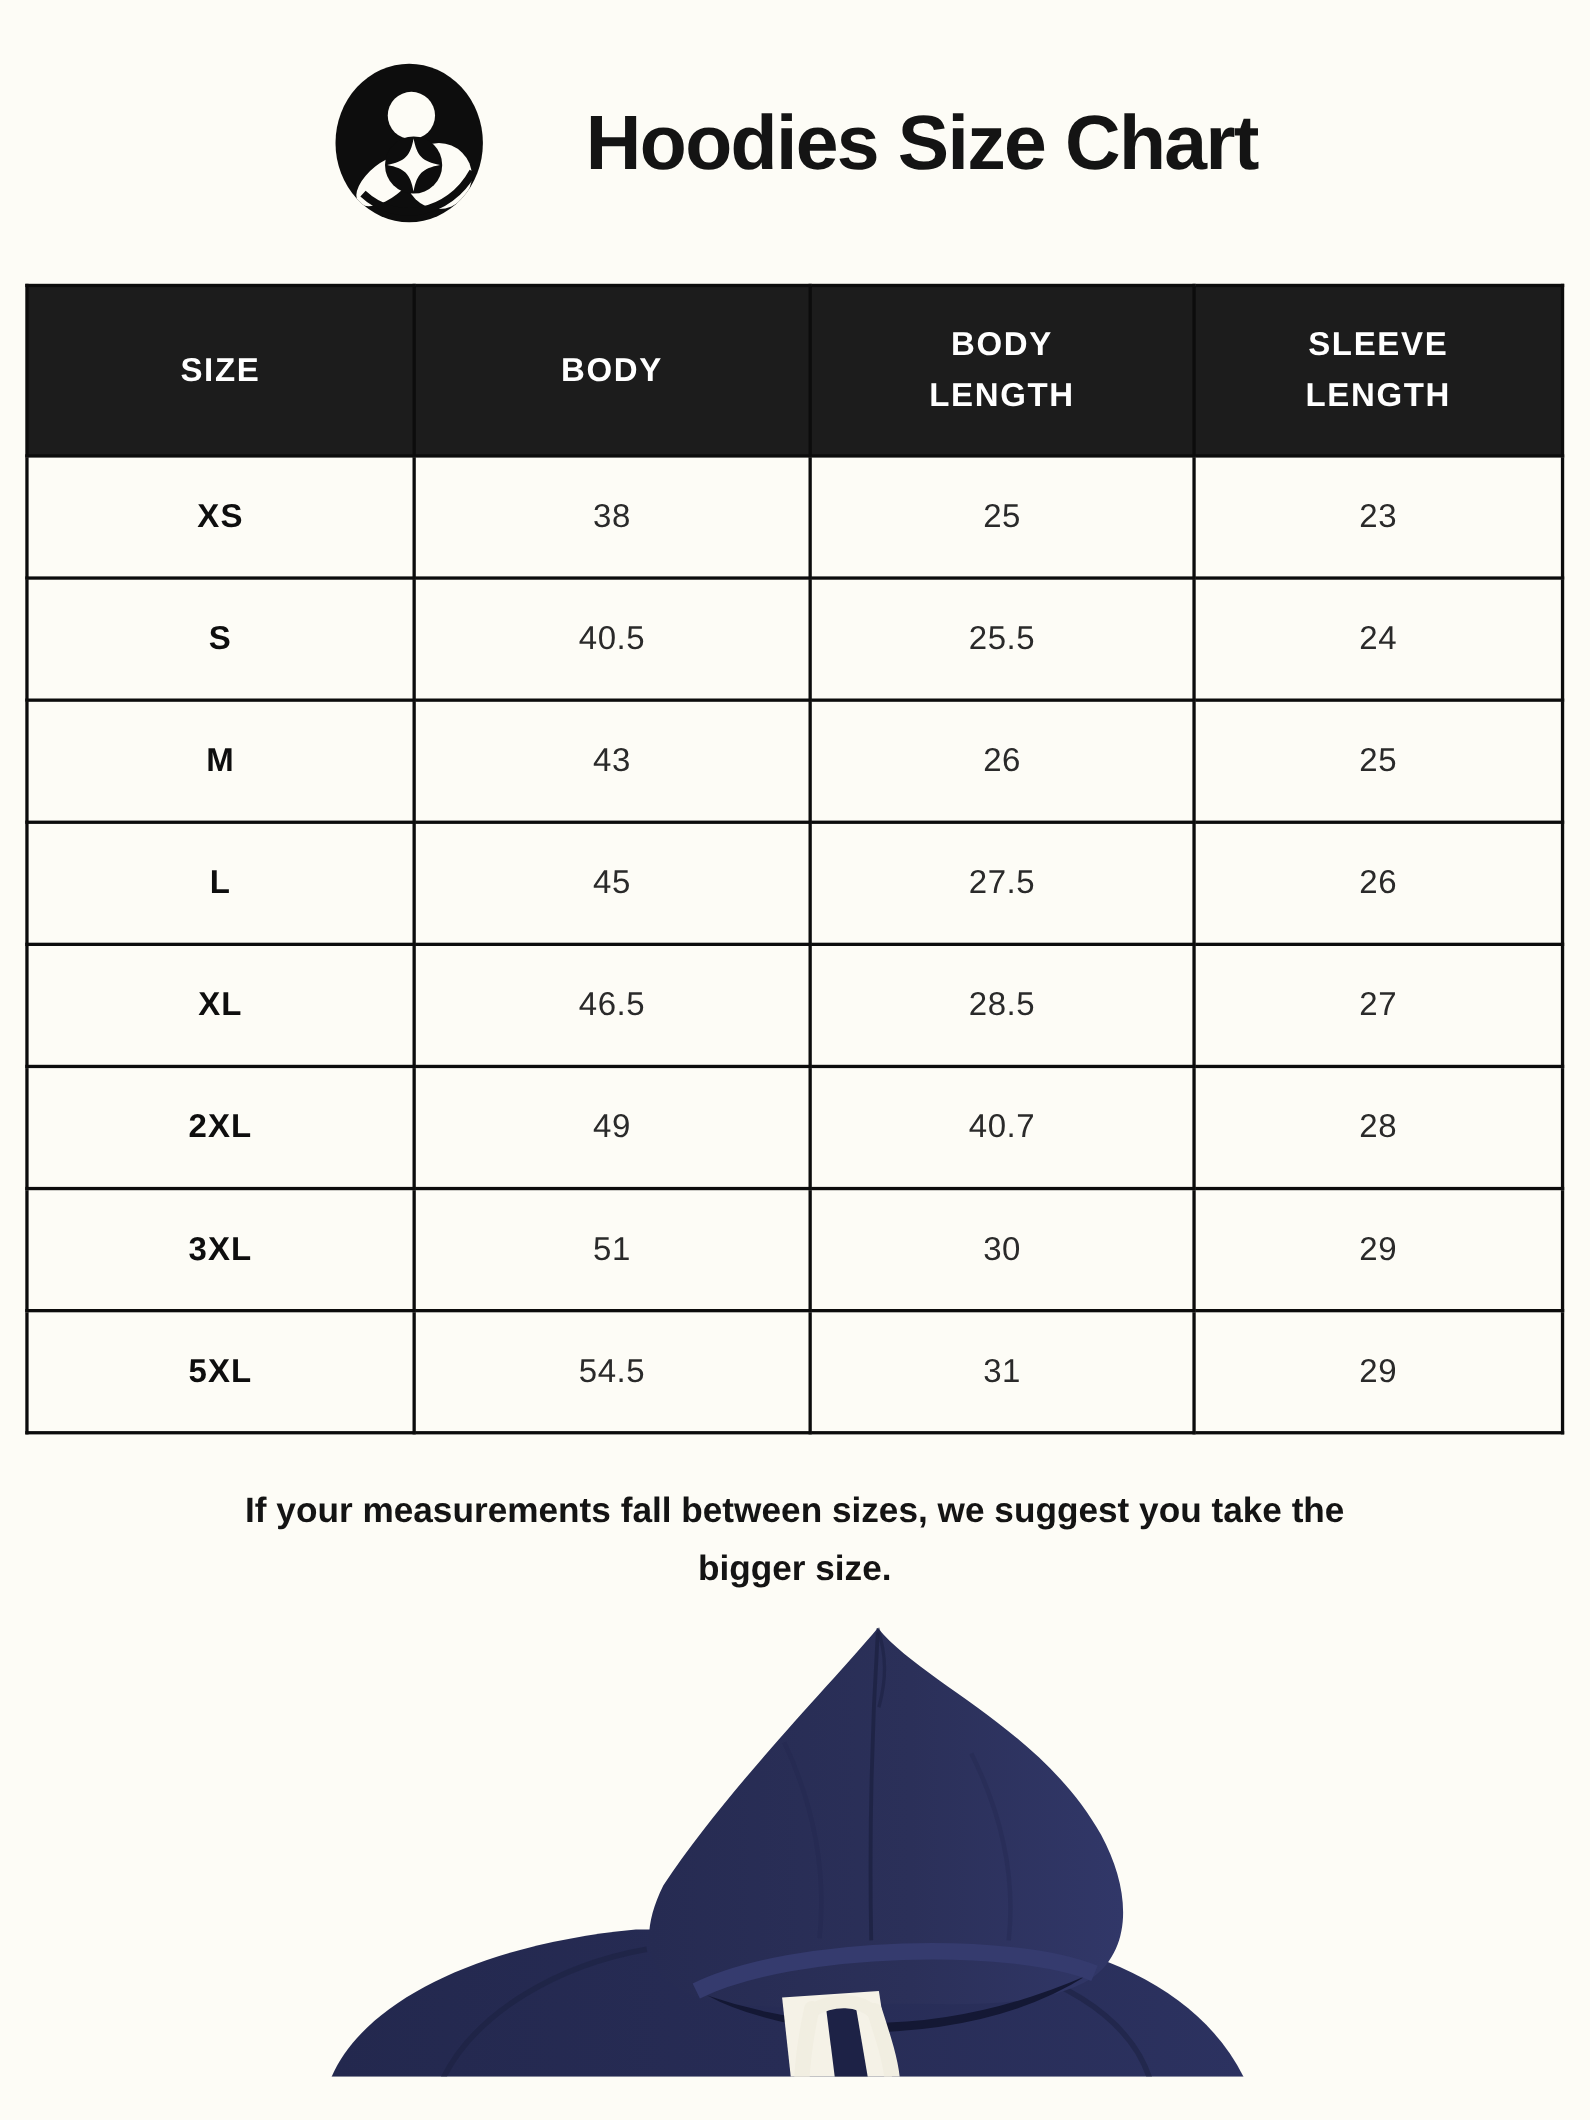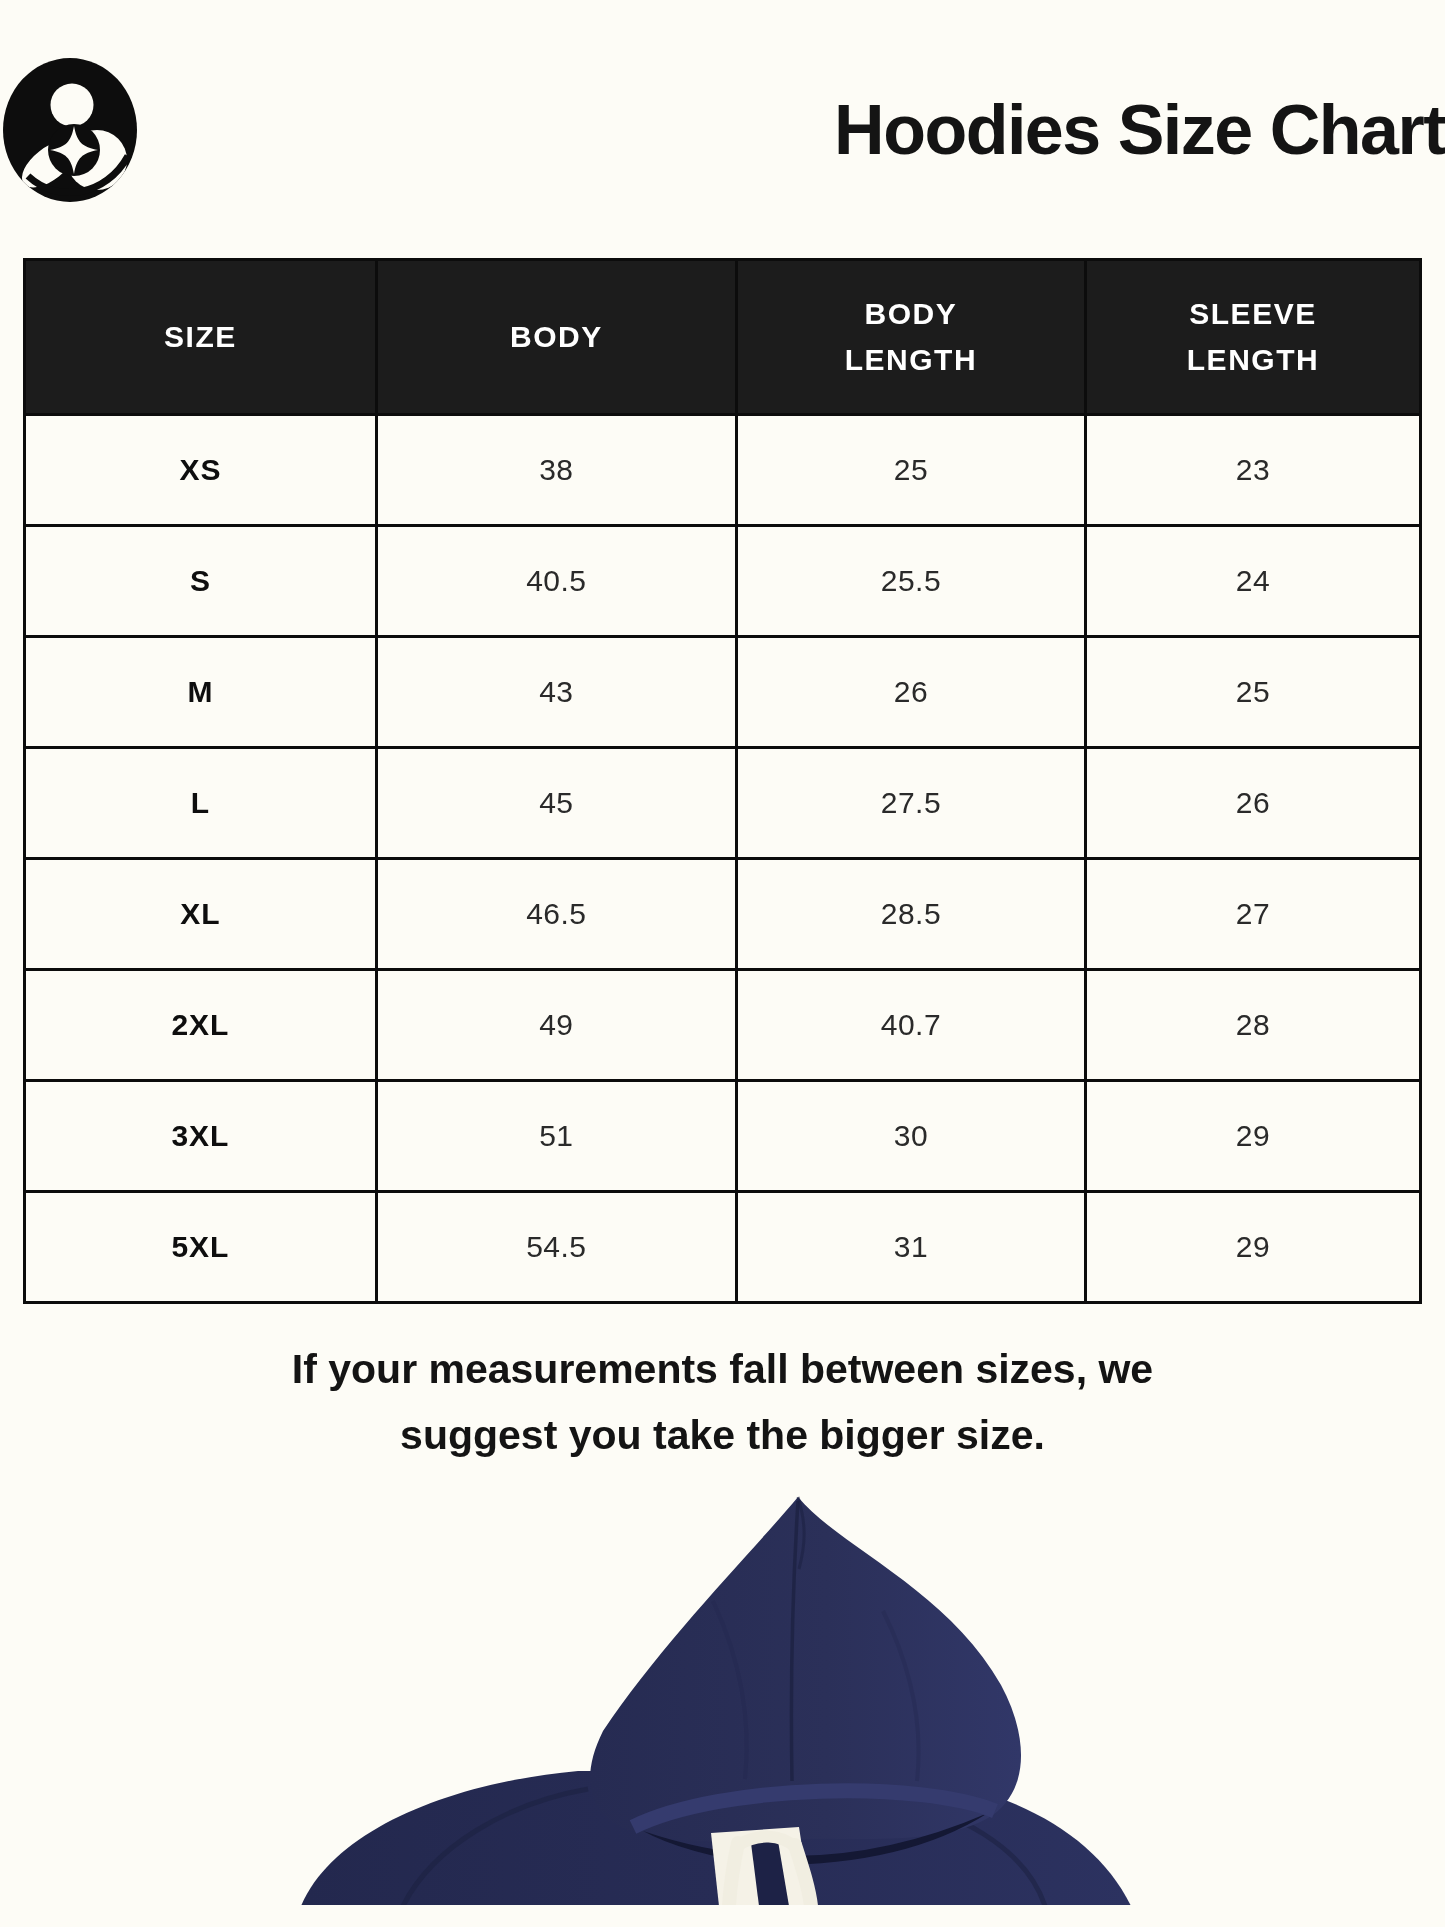--- a/index.html
+++ b/index.html
@@ -5,37 +5,37 @@
   * { box-sizing: border-box; }
   html,body { margin:0; padding:0; }
   body {
     width:1445px; height:1927px; overflow:hidden;
     background:#fdfcf6;
     font-family:"Liberation Sans", sans-serif;
   }
   .page { width:1445px; height:1927px; position:relative; }
 
   
-  .header { display:flex; align-items:center; justify-content:space-between; gap:91px; padding-top:56px; }
+  .header { display:flex; align-items:center; justify-content:center; gap:91px; padding-top:56px; }
   .logo svg { width:140px; height:148px; display:block; }
   .title { margin:0; font-size:70px; font-weight:800; letter-spacing:-1.5px; color:#141414; white-space:nowrap; }
 
   
   table.size-table { width:1399px; margin:54px auto 0; border-collapse:collapse; table-layout:fixed; }
   .size-table th, .size-table td { border:3px solid #0c0c0c; padding:0; text-align:center; vertical-align:middle; }
   .size-table thead th {
     background:#1c1c1c; color:#ffffff; height:155px;
     font-size:30px; font-weight:700; letter-spacing:1.5px;
   }
   .th-text { display:inline-block; max-width:175px; line-height:1.55; }
   .size-table tbody td { height:111px; background:#fdfcf6; font-size:30px; font-weight:400; color:#2a2a2a; letter-spacing:0.5px; }
   .size-table tbody td.size-cell { font-weight:700; font-size:30px; color:#0e0e0e; letter-spacing:1px; }
 
   
-  .note { width:1020px; margin:32px auto 0; text-align:center; font-size:41px; font-weight:700; line-height:1.62; color:#141414; }
+  .note { width:1020px; margin:44px auto 0; text-align:center; font-size:32px; font-weight:700; line-height:1.62; color:#141414; }
 
   
   .hoodie-wrap { width:880px; height:424px; margin:12px auto 0; overflow:hidden; }
   .hoodie-wrap svg { display:block; }
 </style>
 </head>
 <body>
 
 <div class="page">
 

